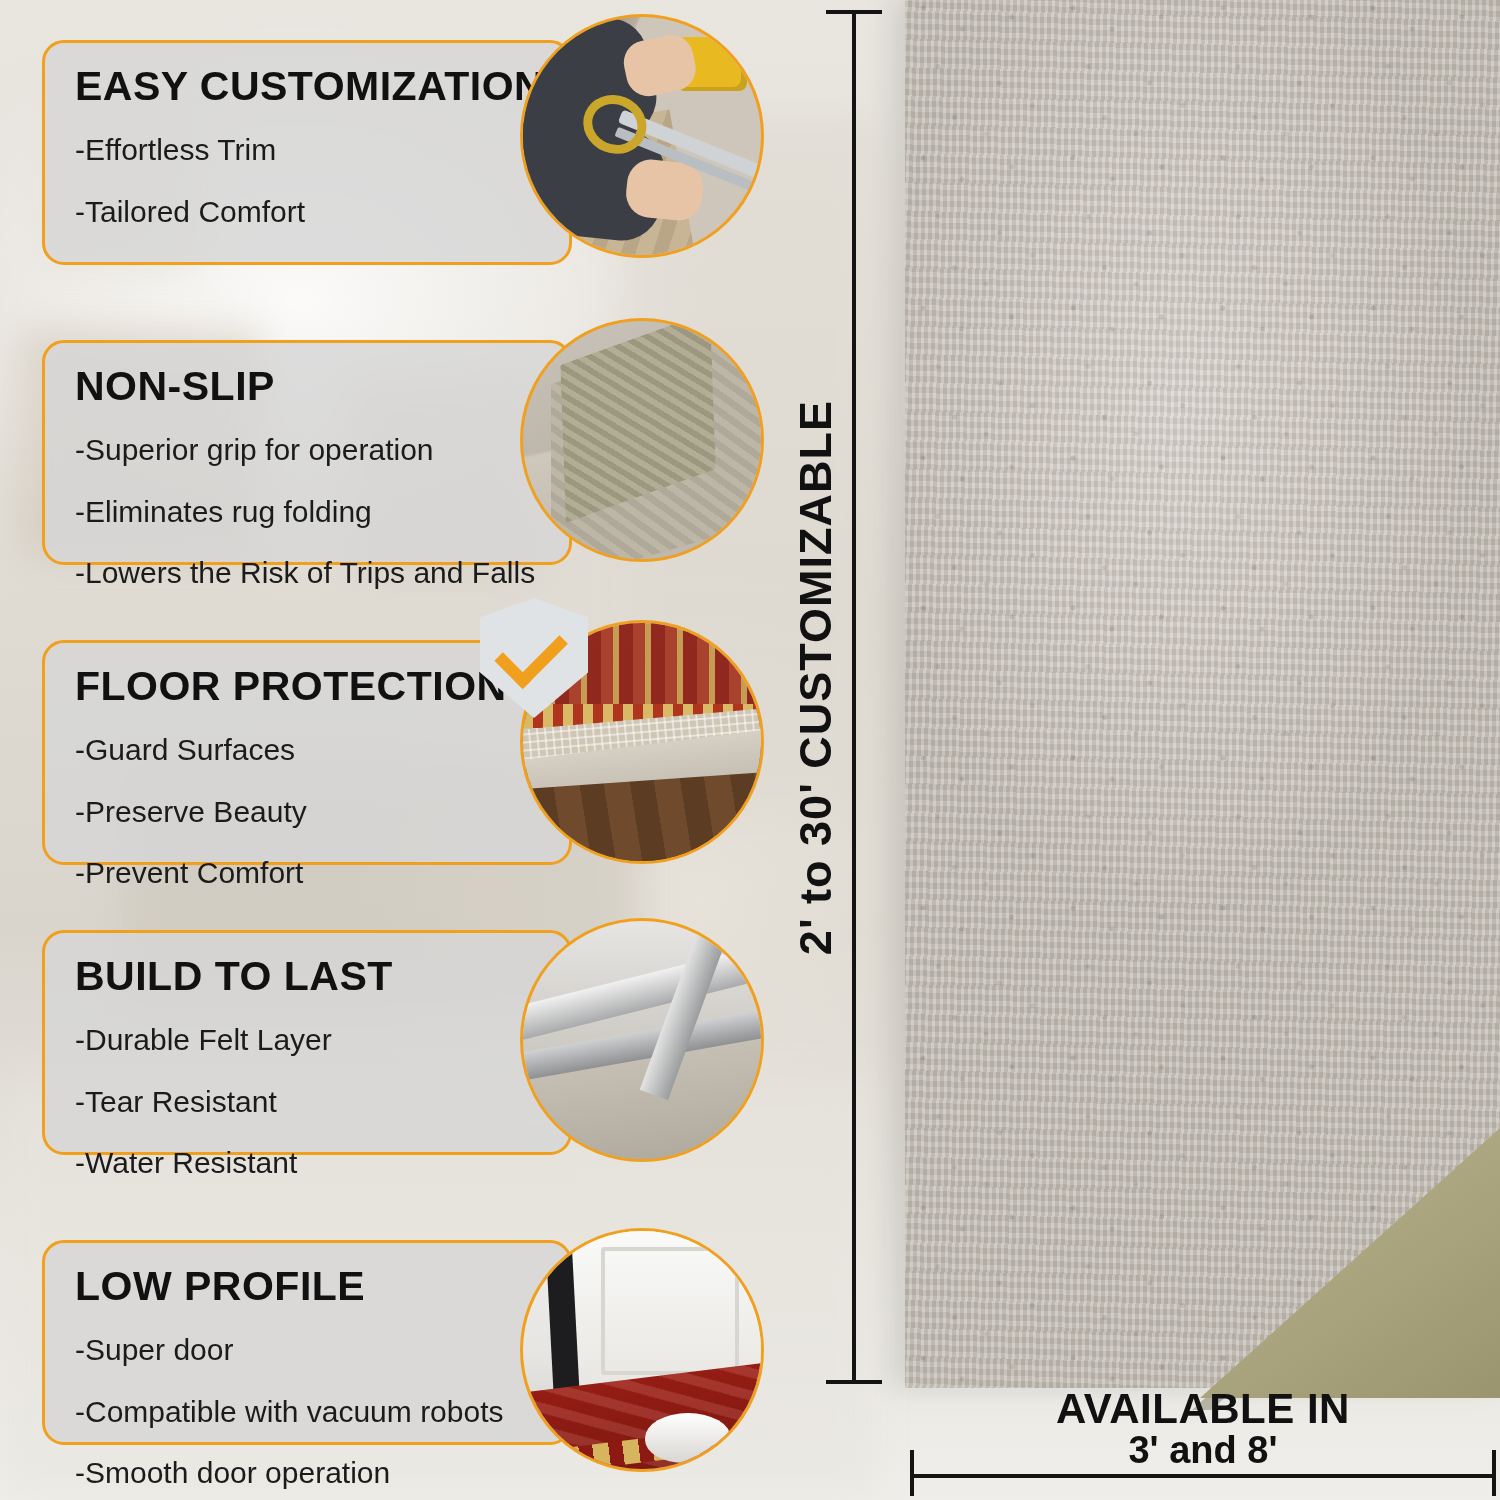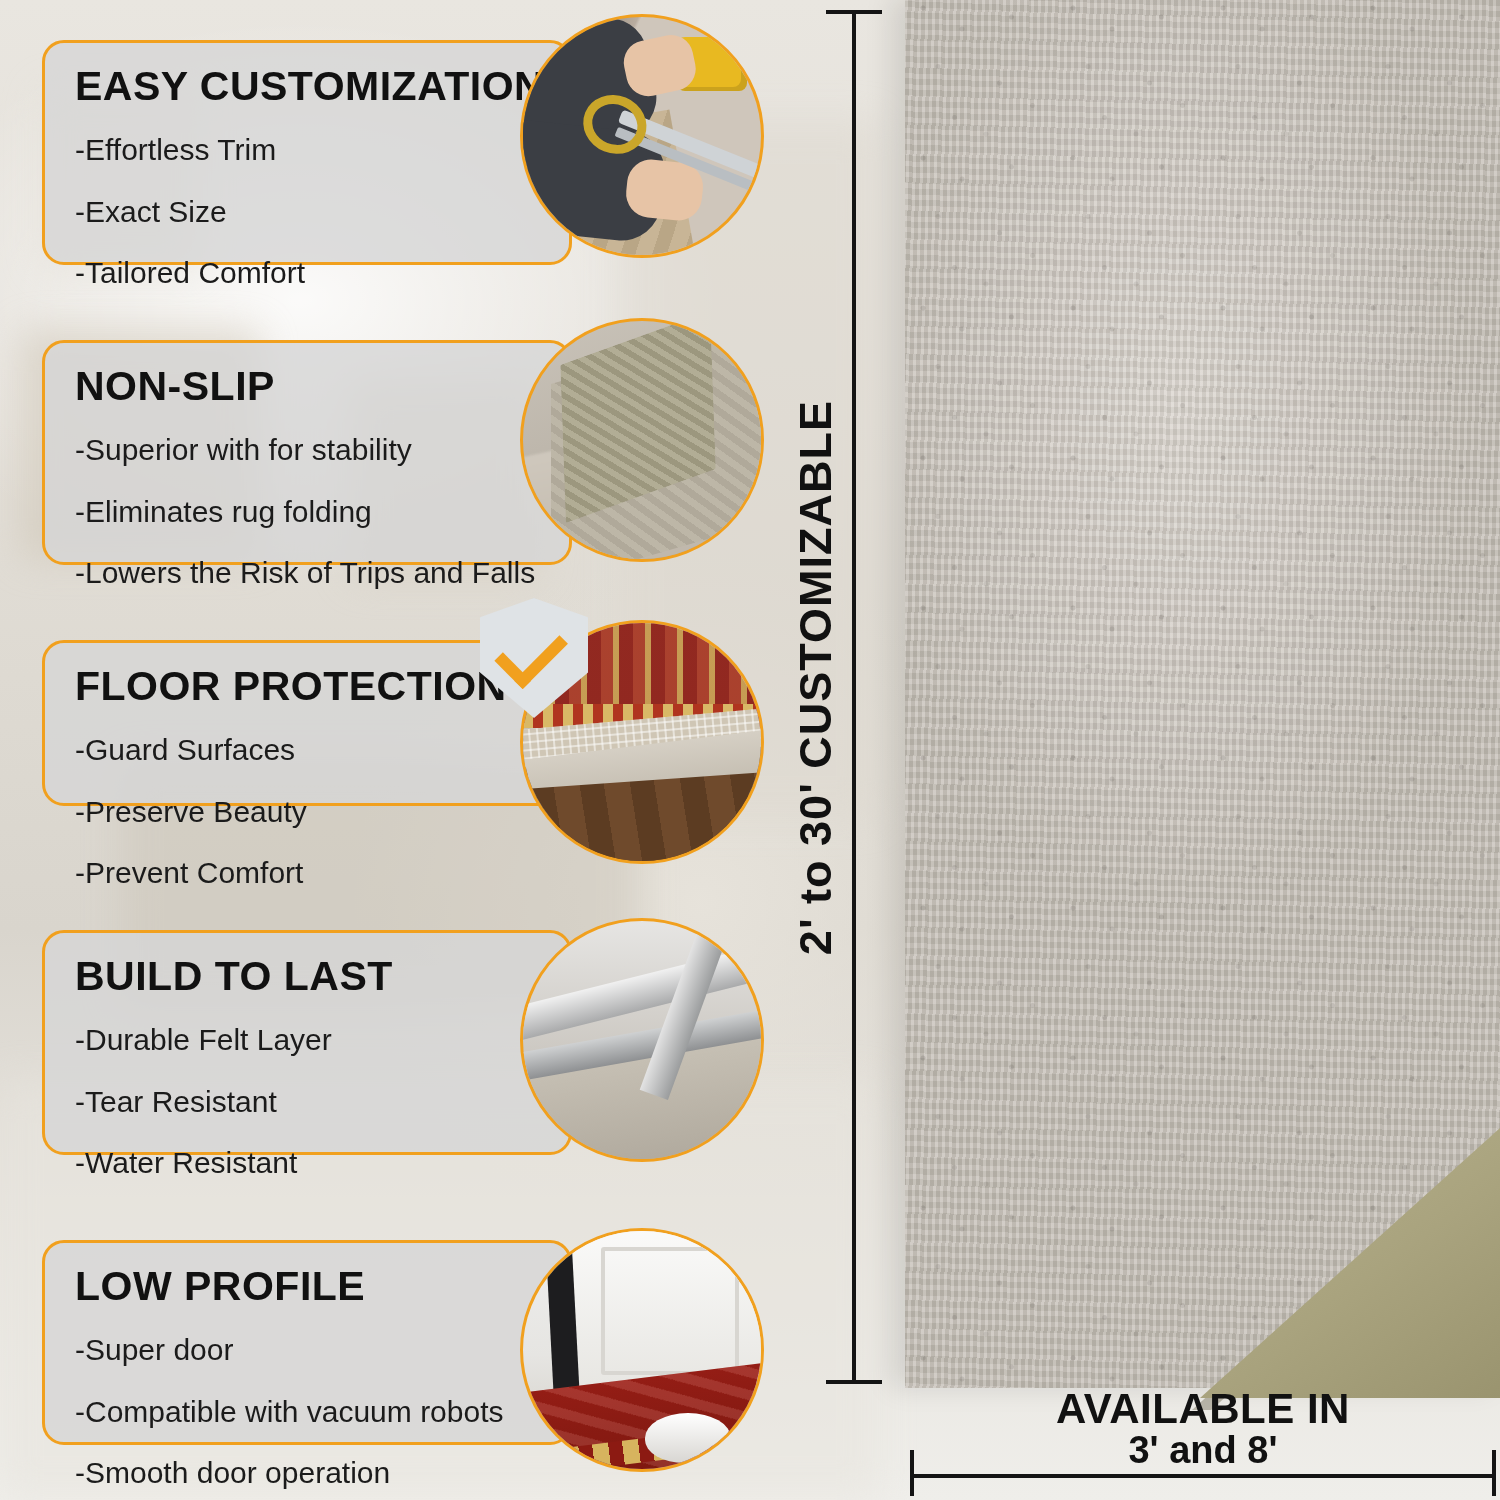--- a/index.html
+++ b/index.html
@@ -330,47 +330,46 @@
   <div class="blurshape bs1"></div>
   <div class="blurshape bs2"></div>
   <div class="blurshape bs5"></div>
   <div class="blurshape bs3"></div>
   <div class="blurshape bs4"></div>
 
   <div class="card" style="left:42px; top:40px; width:530px; height:225px;">
     <div class="card-inner">
       <div class="card-title">EASY CUSTOMIZATION</div>
       <div class="bullet">-Effortless Trim</div>
-      <div class="bullet">-Exact Size</div>
       <div class="bullet">-Tailored Comfort</div>
     </div>
   </div>
   <div class="thumb t1" style="left:520px; top:14px; width:244px; height:244px;">
     <div class="floor"></div>
     <div class="tape"></div>
     <div class="hand1"></div>
     <div class="hand2"></div>
     <div class="scissor"></div>
   </div>
 
   <div class="card" style="left:42px; top:340px; width:530px; height:225px;">
     <div class="card-inner">
       <div class="card-title">NON-SLIP</div>
-      <div class="bullet">-Superior with for stability</div>
+      <div class="bullet">-Superior grip for operation</div>
       <div class="bullet">-Eliminates rug folding</div>
       <div class="bullet">-Lowers the Risk of Trips and Falls</div>
     </div>
   </div>
   <div class="thumb t2" style="left:520px; top:318px; width:244px; height:244px;">
     <div class="bottomfelt"></div>
     <div class="flipA"></div>
     <div class="flipB"></div>
   </div>
 
-  <div class="card" style="left:42px; top:640px; width:530px; height:166px;">
+  <div class="card" style="left:42px; top:640px; width:530px; height:225px;">
     <div class="card-inner">
       <div class="card-title">FLOOR PROTECTION</div>
       <div class="bullet">-Guard Surfaces</div>
       <div class="bullet">-Preserve Beauty</div>
       <div class="bullet">-Prevent Comfort</div>
     </div>
   </div>
   <div class="thumb t3" style="left:520px; top:620px; width:244px; height:244px;">
     <div class="rug"></div>
     <div class="rugtrim"></div>

